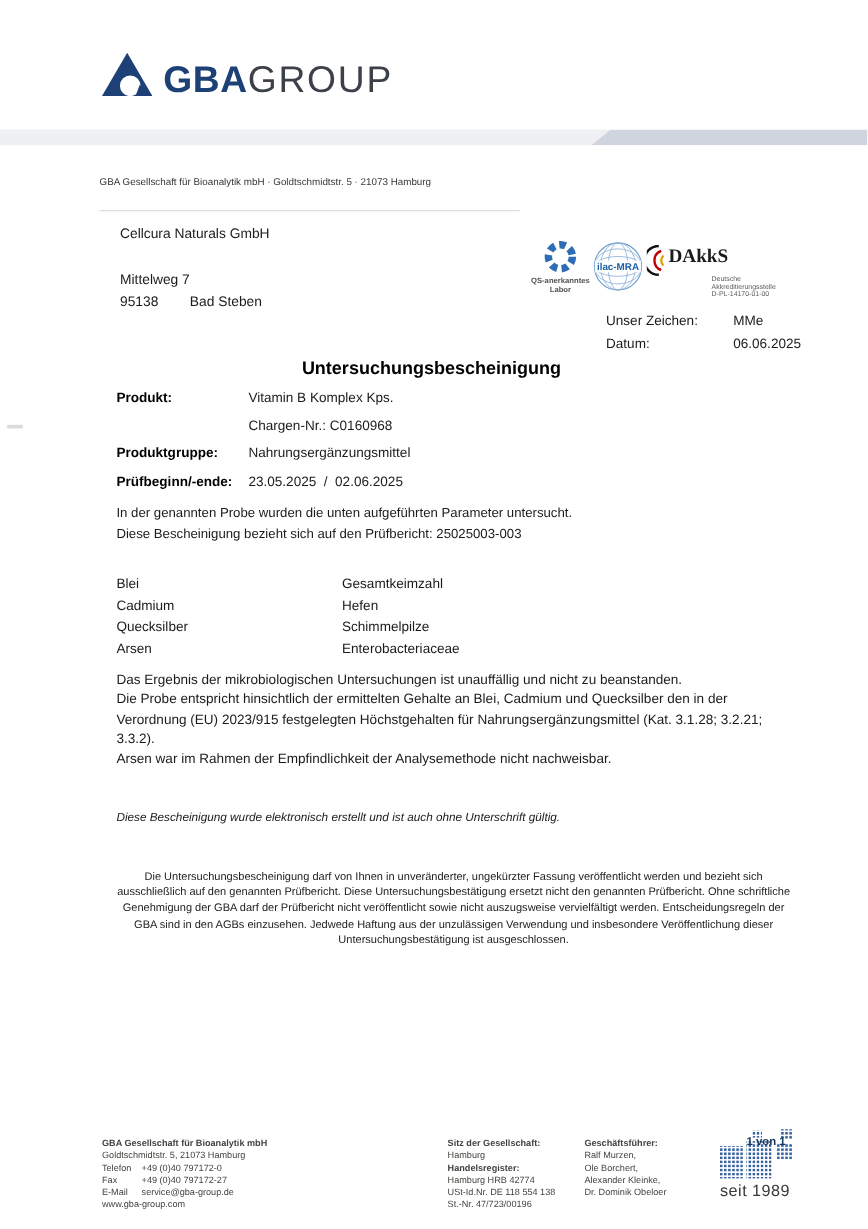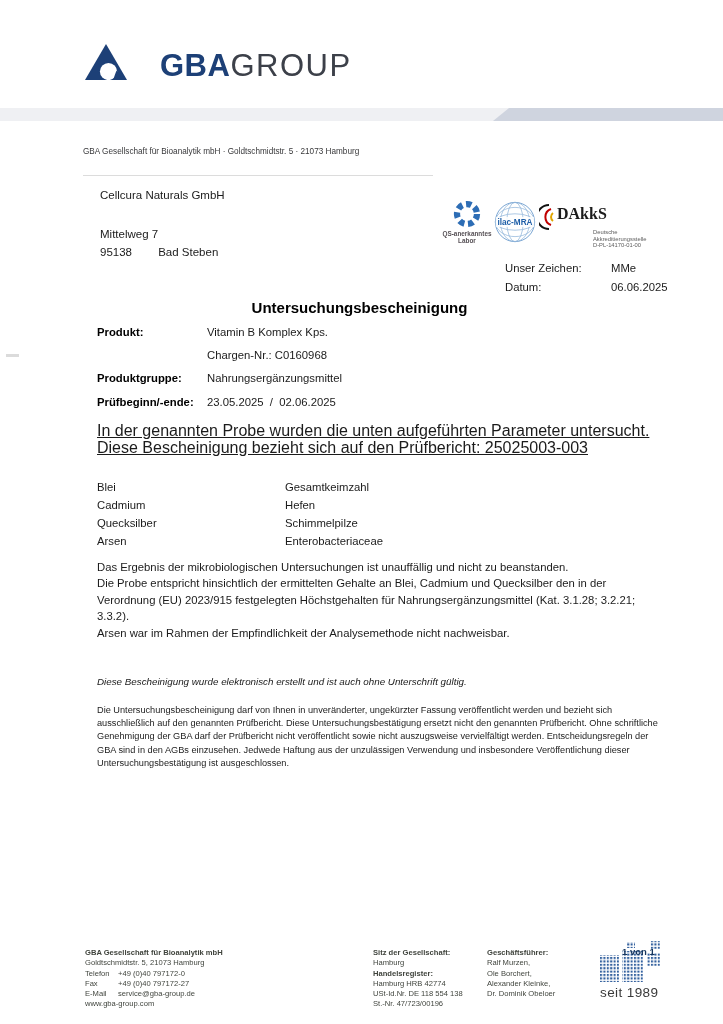--- a/index.html
+++ b/index.html
@@ -2,21 +2,21 @@
 <html><head>
 <meta charset="utf-8">
 <style>
   html,body{margin:0;padding:0;background:#ffffff;}
   .page{
     position:relative;width:723px;height:1024px;background:#ffffff;
     font-family:"Liberation Sans","DejaVu Sans",sans-serif;color:#1b1b1b;overflow:hidden;
   }
   
   .brand{position:absolute;left:85px;top:44px;display:flex;align-items:flex-end;gap:9px;}
-  .brand-text{font-size:31px;line-height:36px;display:flex;align-items:flex-end;margin-left:24px;}
+  .brand-text{font-size:31px;line-height:36px;display:flex;align-items:flex-end;}
   .brand-gba{font-weight:700;color:#1d4077;letter-spacing:.5px;}
   .brand-group{font-weight:400;color:#3c4049;letter-spacing:1.5px;}
   .band{position:absolute;left:0;top:108px;width:723px;height:13px;background:#eff0f3;}
   .band-dark{position:absolute;right:0;top:0;height:13px;width:230px;background:#cfd4df;
     clip-path:polygon(16px 0,100% 0,100% 100%,0 100%);}
   
   .sender{position:absolute;left:83px;top:147px;font-size:8.2px;color:#38383a;white-space:nowrap;}
   .sender-rule{position:absolute;left:83px;top:175px;width:350px;height:1px;background:#dcdcdc;}
   .rcpt{position:absolute;font-size:11.5px;color:#1b1b1b;white-space:nowrap;}
   .rcpt-name{left:100px;top:189px;text-align:center;}
@@ -37,28 +37,28 @@
   
   .meta-label{position:absolute;left:505px;font-size:11.3px;color:#1b1b1b;}
   .meta-value{position:absolute;left:585px;font-size:11.3px;color:#1b1b1b;padding-left:26px;}
   
   .title{position:absolute;left:97px;top:299px;width:525px;text-align:center;
     font-size:15px;font-weight:700;color:#000;}
   
   .prow-label{position:absolute;left:97px;font-size:11.3px;font-weight:700;color:#000;white-space:nowrap;text-align:right;}
   .prow-value{position:absolute;left:207px;font-size:11.3px;color:#1b1b1b;white-space:pre;}
   
-  .bodyline{position:absolute;left:97px;font-size:16px;color:#1b1b1b;white-space:nowrap;text-decoration:underline;}
+  .bodyline{position:absolute;left:97px;font-size:11px;color:#1b1b1b;white-space:nowrap;}
   .param{position:absolute;font-size:11.3px;color:#1b1b1b;}
   .param-left{left:97px;}
   .param-right{left:285px;}
   .results{position:absolute;left:97px;top:559px;width:548px;font-size:11.3px;
     line-height:16.4px;color:#1b1b1b;}
   .enote{position:absolute;left:97px;top:676px;font-size:9.8px;font-style:italic;color:#1a1a1a;white-space:nowrap;}
-  .legal{position:absolute;left:97px;top:704px;width:562px;font-size:9.2px;line-height:13.2px;color:#222;}
+  .legal{position:absolute;left:97px;top:724px;width:562px;font-size:9.2px;line-height:13.2px;color:#222;text-align:center;}
   
   .foot{position:absolute;top:948px;font-size:7.6px;line-height:10.3px;color:#3f433c;}
   .foot .hd{font-weight:700;}
   .foot-co{left:85px;width:180px;}
   .foot-co .row{display:flex;}
   .foot-co .lbl{width:33px;flex:0 0 33px;}
   .foot-reg{left:373px;width:110px;}
   .foot-mgmt{left:487px;width:100px;}
   .foot a,.foot .link{color:#3f433c;text-decoration:none;}
   .since-block{position:absolute;left:598px;top:938px;width:112px;height:70px;}

